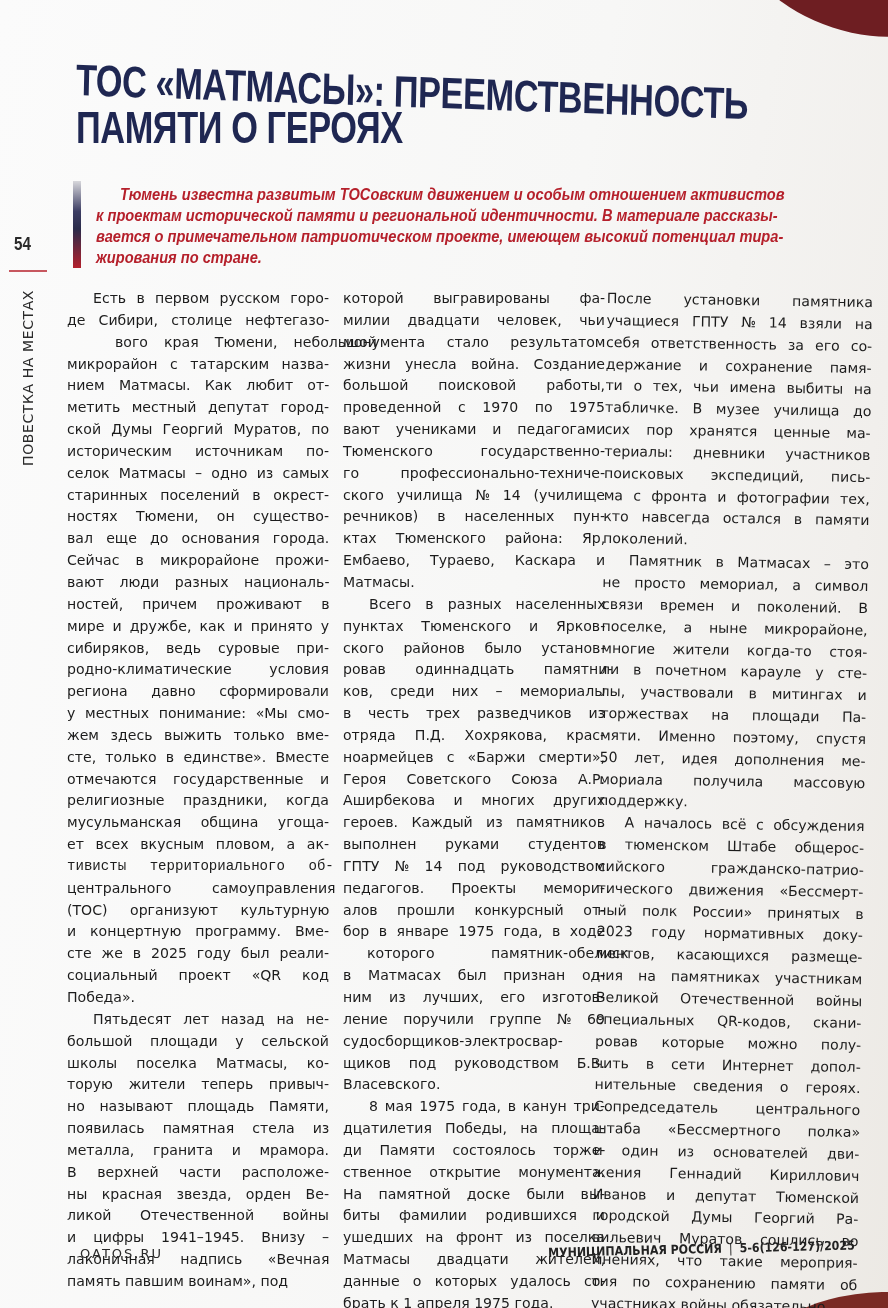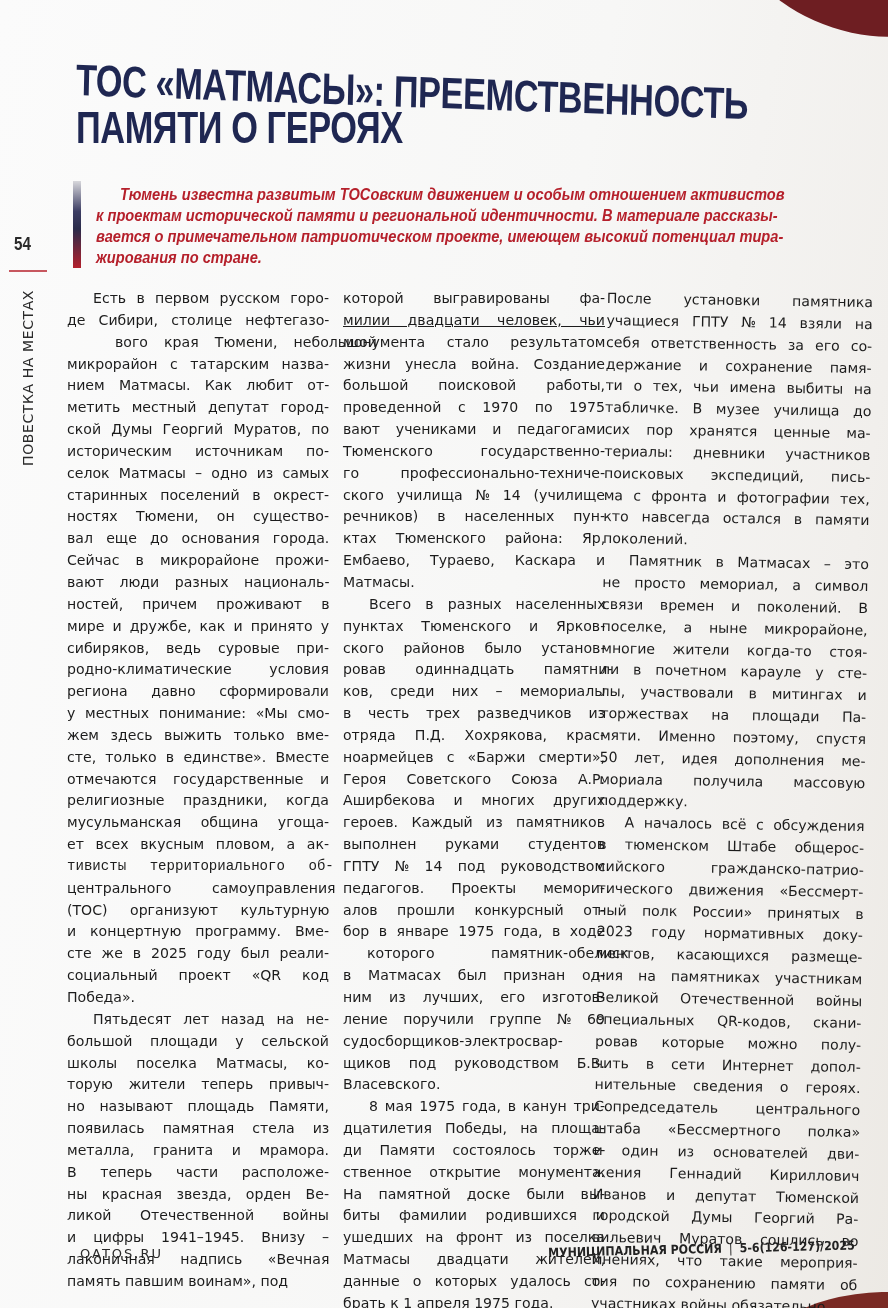--- a/index.html
+++ b/index.html
@@ -127,30 +127,30 @@
     <span class="ln" style="display: block; word-spacing: 5.33333px;">сте же в 2025 году был реали-</span>
     <span class="ln" style="display: block; word-spacing: 16.3333px;">социальный проект «QR код</span>
     <span class="ln last" style="display: block;">Победа».</span>
     <span class="ln ind" style="display: block; word-spacing: 7.25px;">Пятьдесят лет назад на не-</span>
     <span class="ln" style="display: block; word-spacing: 13px;">большой площади у сельской</span>
     <span class="ln" style="display: block; word-spacing: 14.6667px;">школы поселка Матмасы, ко-</span>
     <span class="ln" style="display: block; word-spacing: 11px;">торую жители теперь привыч-</span>
     <span class="ln" style="display: block; word-spacing: 10px;">но называют площадь Памяти,</span>
     <span class="ln" style="display: block; word-spacing: 13.6667px;">появилась памятная стела из</span>
     <span class="ln" style="display: block; word-spacing: 14px;">металла, гранита и мрамора.</span>
-    <span class="ln" style="display: block; word-spacing: 16px;">В теперь части расположе-</span>
+    <span class="ln" style="display: block; word-spacing: 16px;">В верхней части расположе-</span>
     <span class="ln" style="display: block; word-spacing: 10px;">ны красная звезда, орден Ве-</span>
     <span class="ln" style="display: block; word-spacing: 24px;">ликой Отечественной войны</span>
     <span class="ln" style="display: block; word-spacing: 12.5px;">и цифры 1941–1945. Внизу –</span>
     <span class="ln" style="display: block; word-spacing: 21px;">лаконичная надпись «Вечная</span>
     <span class="ln last" style="display: block;">память павшим воинам», под</span>
   </div>
 <div class="col col2">
     <span class="ln" style="display: block; word-spacing: 25px;">которой выгравированы фа-</span>
-    <span class="ln" style="display: block; word-spacing: 13px; text-decoration: underline;">милии двадцати человек, чьи</span>
+    <span class="ln" style="display: block; word-spacing: 13px;">милии двадцати человек, чьи</span>
     <span class="ln" style="display: block; word-spacing: 17px;">монумента стало результатом</span>
     <span class="ln" style="display: block; word-spacing: 9.66667px;">жизни унесла война. Создание</span>
     <span class="ln" style="display: block; word-spacing: 25.5px;">большой поисковой работы,</span>
     <span class="ln" style="display: block; word-spacing: 12px;">проведенной с 1970 по 1975</span>
     <span class="ln" style="display: block; word-spacing: 11.3333px;">вают учениками и педагогами</span>
     <span class="ln" style="display: block; word-spacing: 43px;">Тюменского государственно-</span>
     <span class="ln" style="display: block; word-spacing: 37px;">го профессионально-техниче-</span>
     <span class="ln" style="display: block; word-spacing: 8.25px;">ского училища № 14 (училище</span>
     <span class="ln" style="display: block; word-spacing: 14.3333px;">речников) в населенных пун-</span>
     <span class="ln" style="display: block; word-spacing: 14.6667px;">ктах Тюменского района: Яр,</span>

